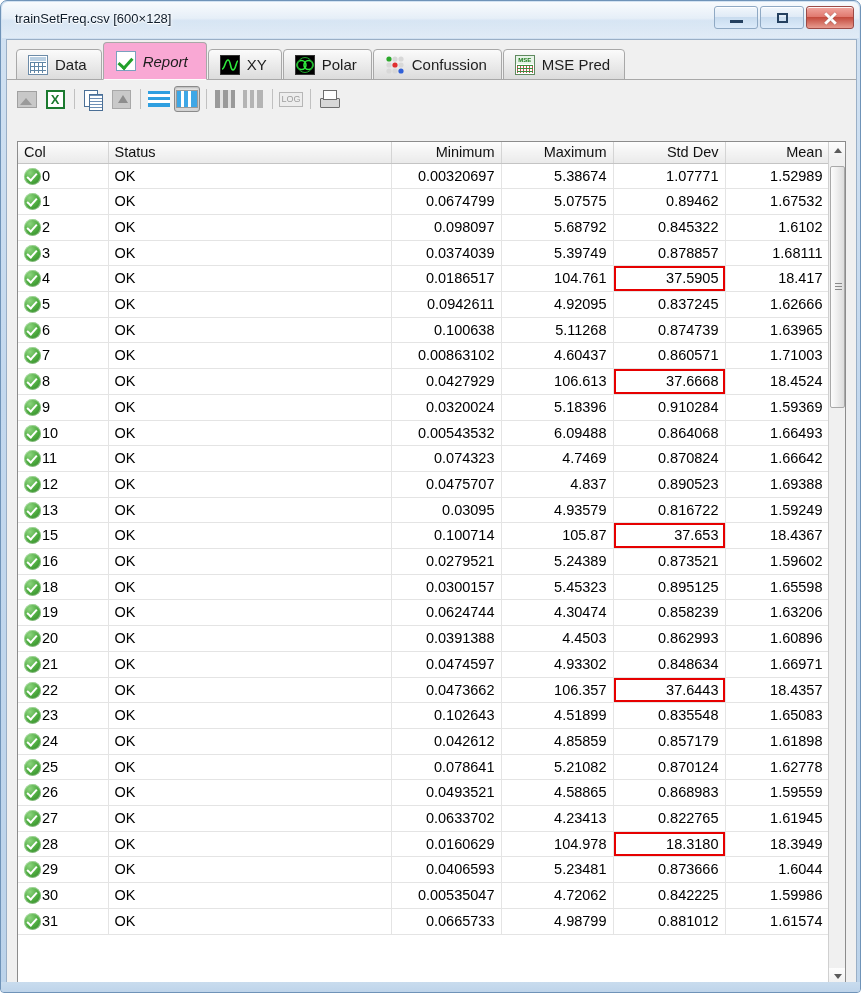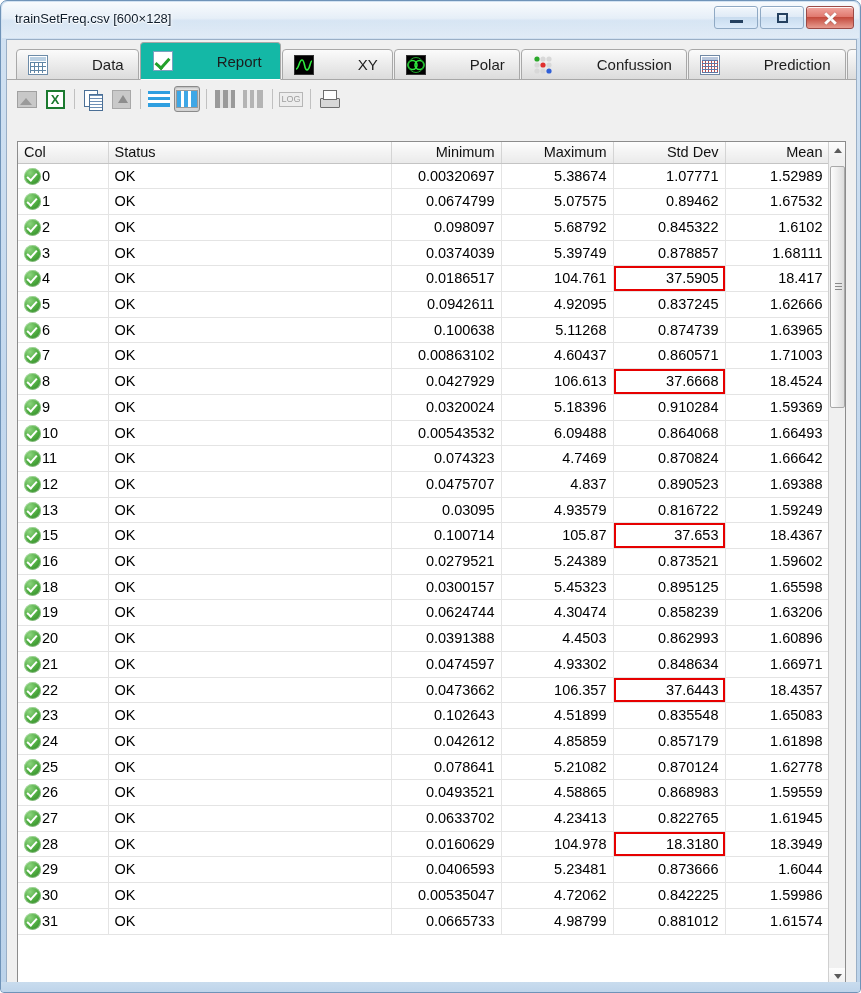--- a/index.html
+++ b/index.html
@@ -136,28 +136,29 @@
     border-bottom: 1px solid #a8a8a8;
     border-radius: 4px 4px 0 0;
     font-size: 15px;
     color: #1d1d1d;
     margin-right: 1px;
     cursor: default;
     top: 1px;
   }
   .tab.active {
     height: 38px;
-    background: #14b8a6;
+    background: #f9a8d4;
     border: 1px solid #a8a8a8;
     border-bottom: 1px solid #fdfdfd;
     z-index: 5;
     padding: 0 18px 0 12px;
     top: 1px;
-  }
-  .tab-label { white-space: nowrap; line-height: 1; margin-left: 37px; }
+    font-style: italic;
+  }
+  .tab-label { white-space: nowrap; line-height: 1; }
 
   
   .ticon { width: 20px; height: 20px; flex: 0 0 20px; position: relative; }
   .ticon-grid {
     background: #ffffff; border: 1px solid #6c8ba8; box-sizing: border-box;
   }
   .ticon-grid::before {
     content: ""; position: absolute; left: 1px; right: 1px; top: 1px; height: 4px;
     background: #b9cfe2;
   }
@@ -464,24 +465,20 @@
             <circle cx="10" cy="10" r="2.6" fill="#e03030"></circle>
             <circle cx="16" cy="10" r="2.6" fill="#d8d8d8"></circle>
             <circle cx="4" cy="16" r="2.6" fill="#d8d8d8"></circle>
             <circle cx="10" cy="16" r="2.6" fill="#d8d8d8"></circle>
             <circle cx="16" cy="16" r="2.6" fill="#3060d8"></circle>
           </svg>
         </span>
         <span class="tab-label">Confussion</span>
       </div>
 
-      <div class="tab">
-        <span class="ticon ticon-pred"></span>
-        <span class="tab-label">Prediction</span>
-      </div>
 
       <div class="tab">
         <span class="ticon ticon-mse"></span>
         <span class="tab-label">MSE Pred</span>
       </div>
     </div>
 
     <div id="toolbar">
       <div class="tb-btn">
         <span class="g-img"></span>

